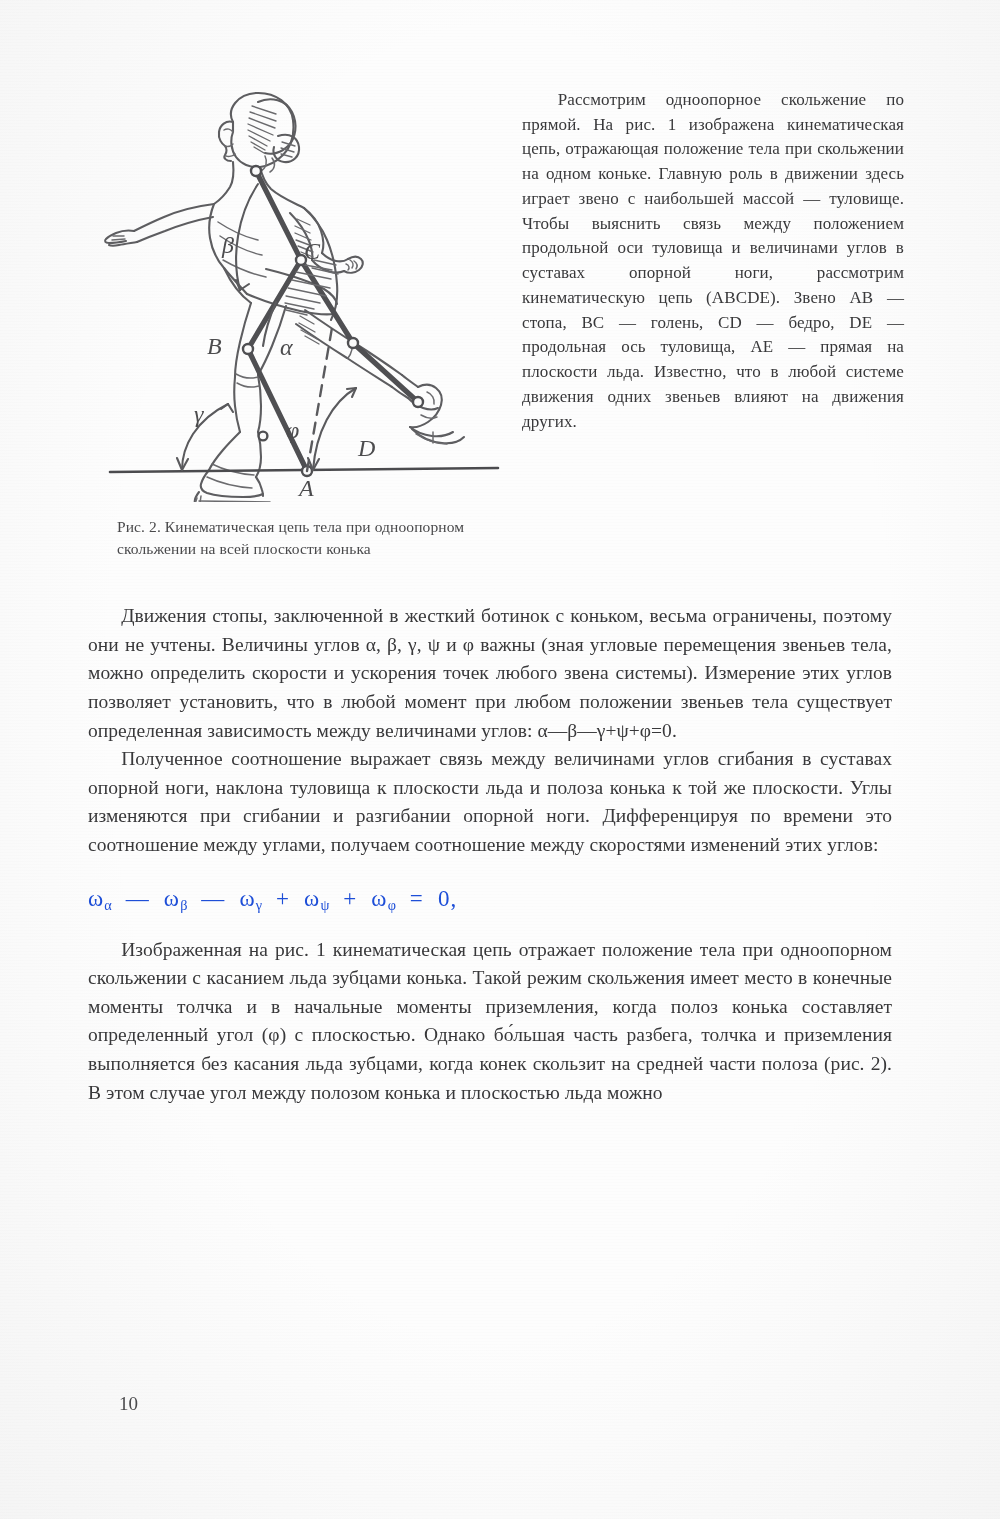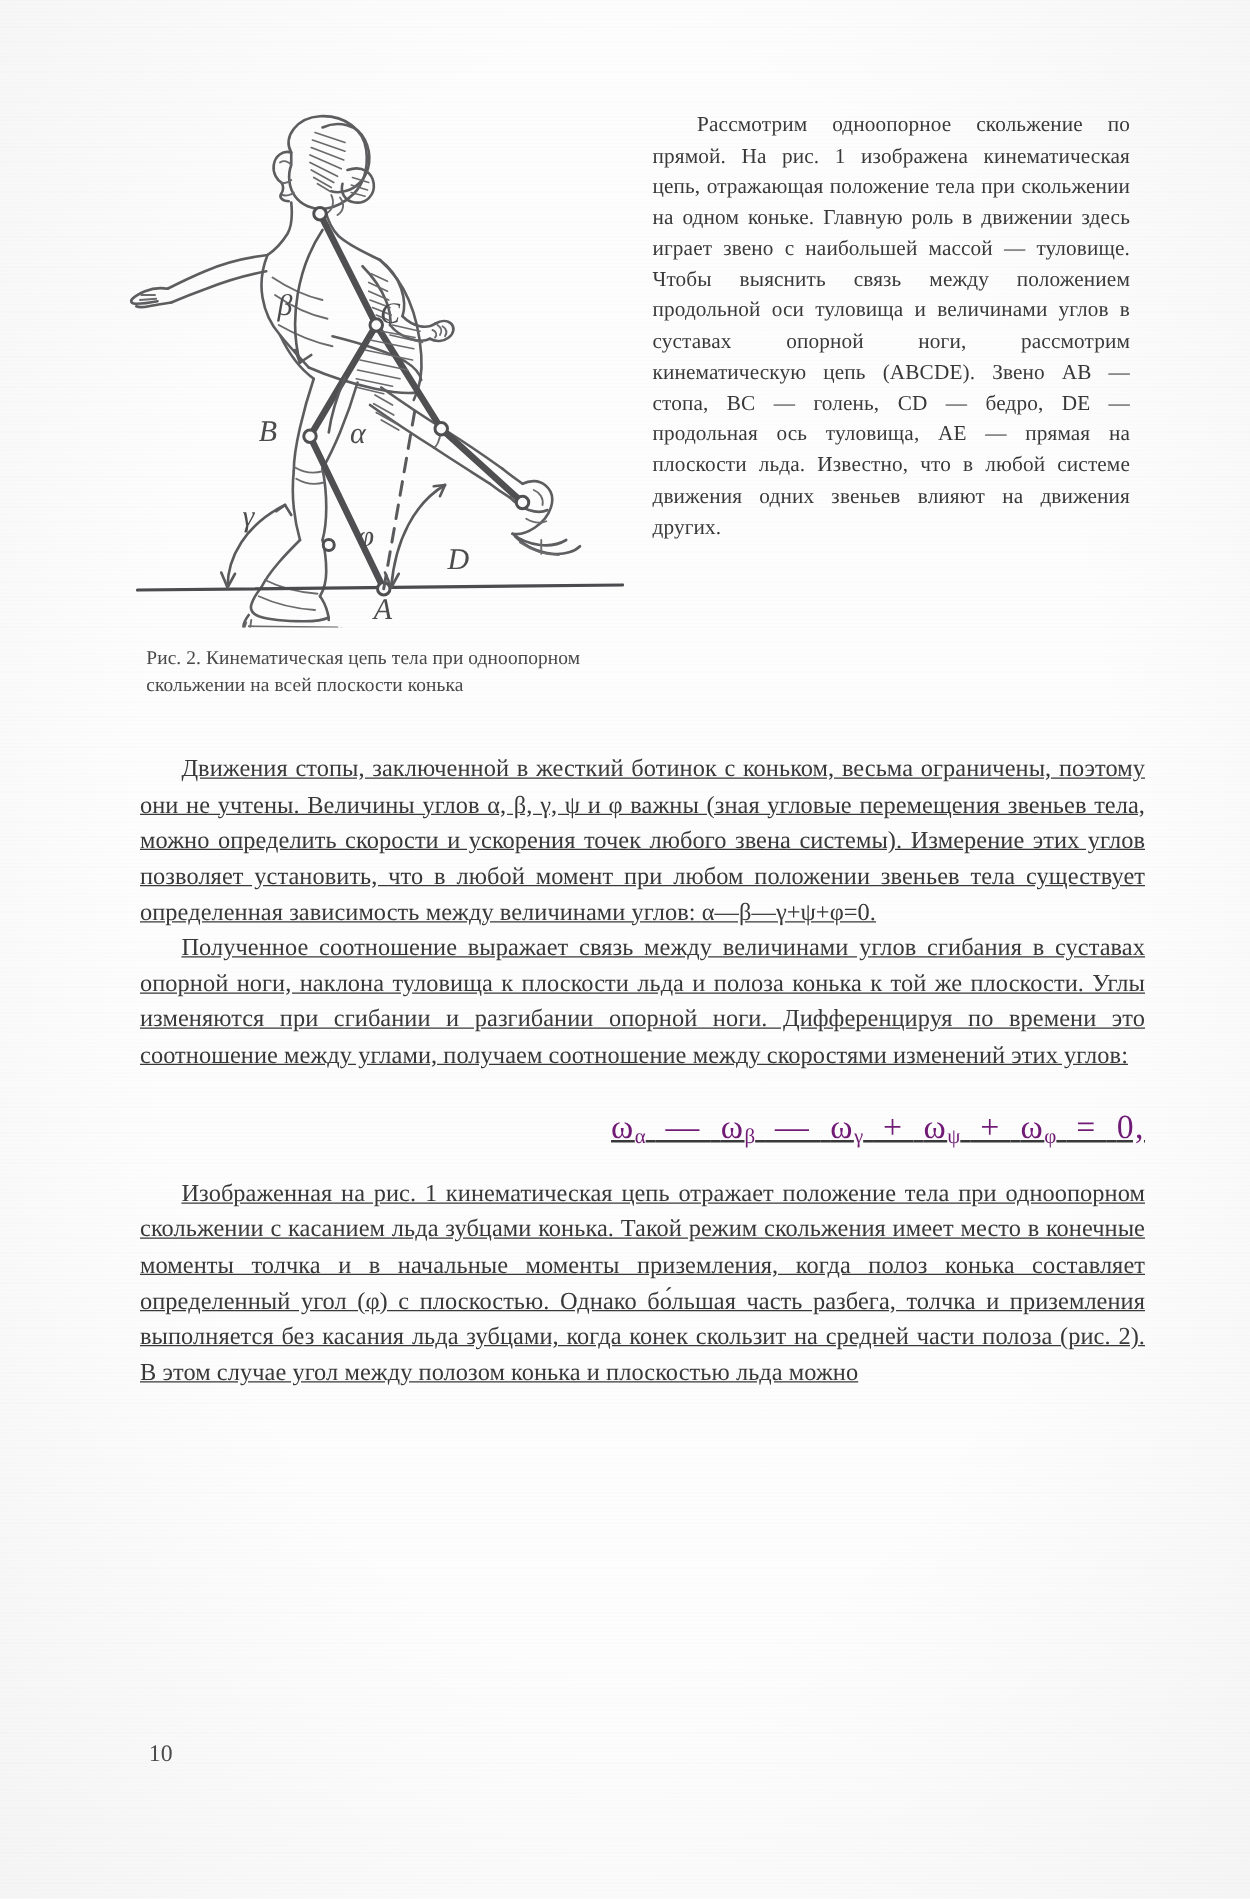--- a/index.html
+++ b/index.html
@@ -77,41 +77,40 @@
     text-align: justify;
     text-justify: inter-word;
     color: #38383a;
     letter-spacing: 0.1px;
   }
   .col-right p { margin: 0; text-indent: 2.1em; }
 
   
   .body-text {
     position: absolute;
-    left: 112px;
+    left: 88px;
     top: 602px;
     width: 804px;
     font-size: 19.5px;
     line-height: 1.468;
     text-align: justify;
     text-justify: inter-word;
     color: #38383a;
     letter-spacing: 0.05px;
-    text-decoration: underline;
   }
   .body-text p { margin: 0; text-indent: 1.7em; }
   .body-text p.no-indent { text-indent: 0; }
 
   .equation {
-    text-align: right;
+    text-align: left;
     margin: 22px 0 20px 0;
-    font-size: 27px;
+    font-size: 23px;
     letter-spacing: 1.2px;
     text-indent: 0;
-    color: #701a75;
+    color: #1d4ed8;
   }
   .equation sub {
     font-size: 0.62em;
     vertical-align: -0.28em;
     letter-spacing: 0;
   }
   .inline-sub sub {
     font-size: 0.62em;
     vertical-align: -0.28em;
   }

